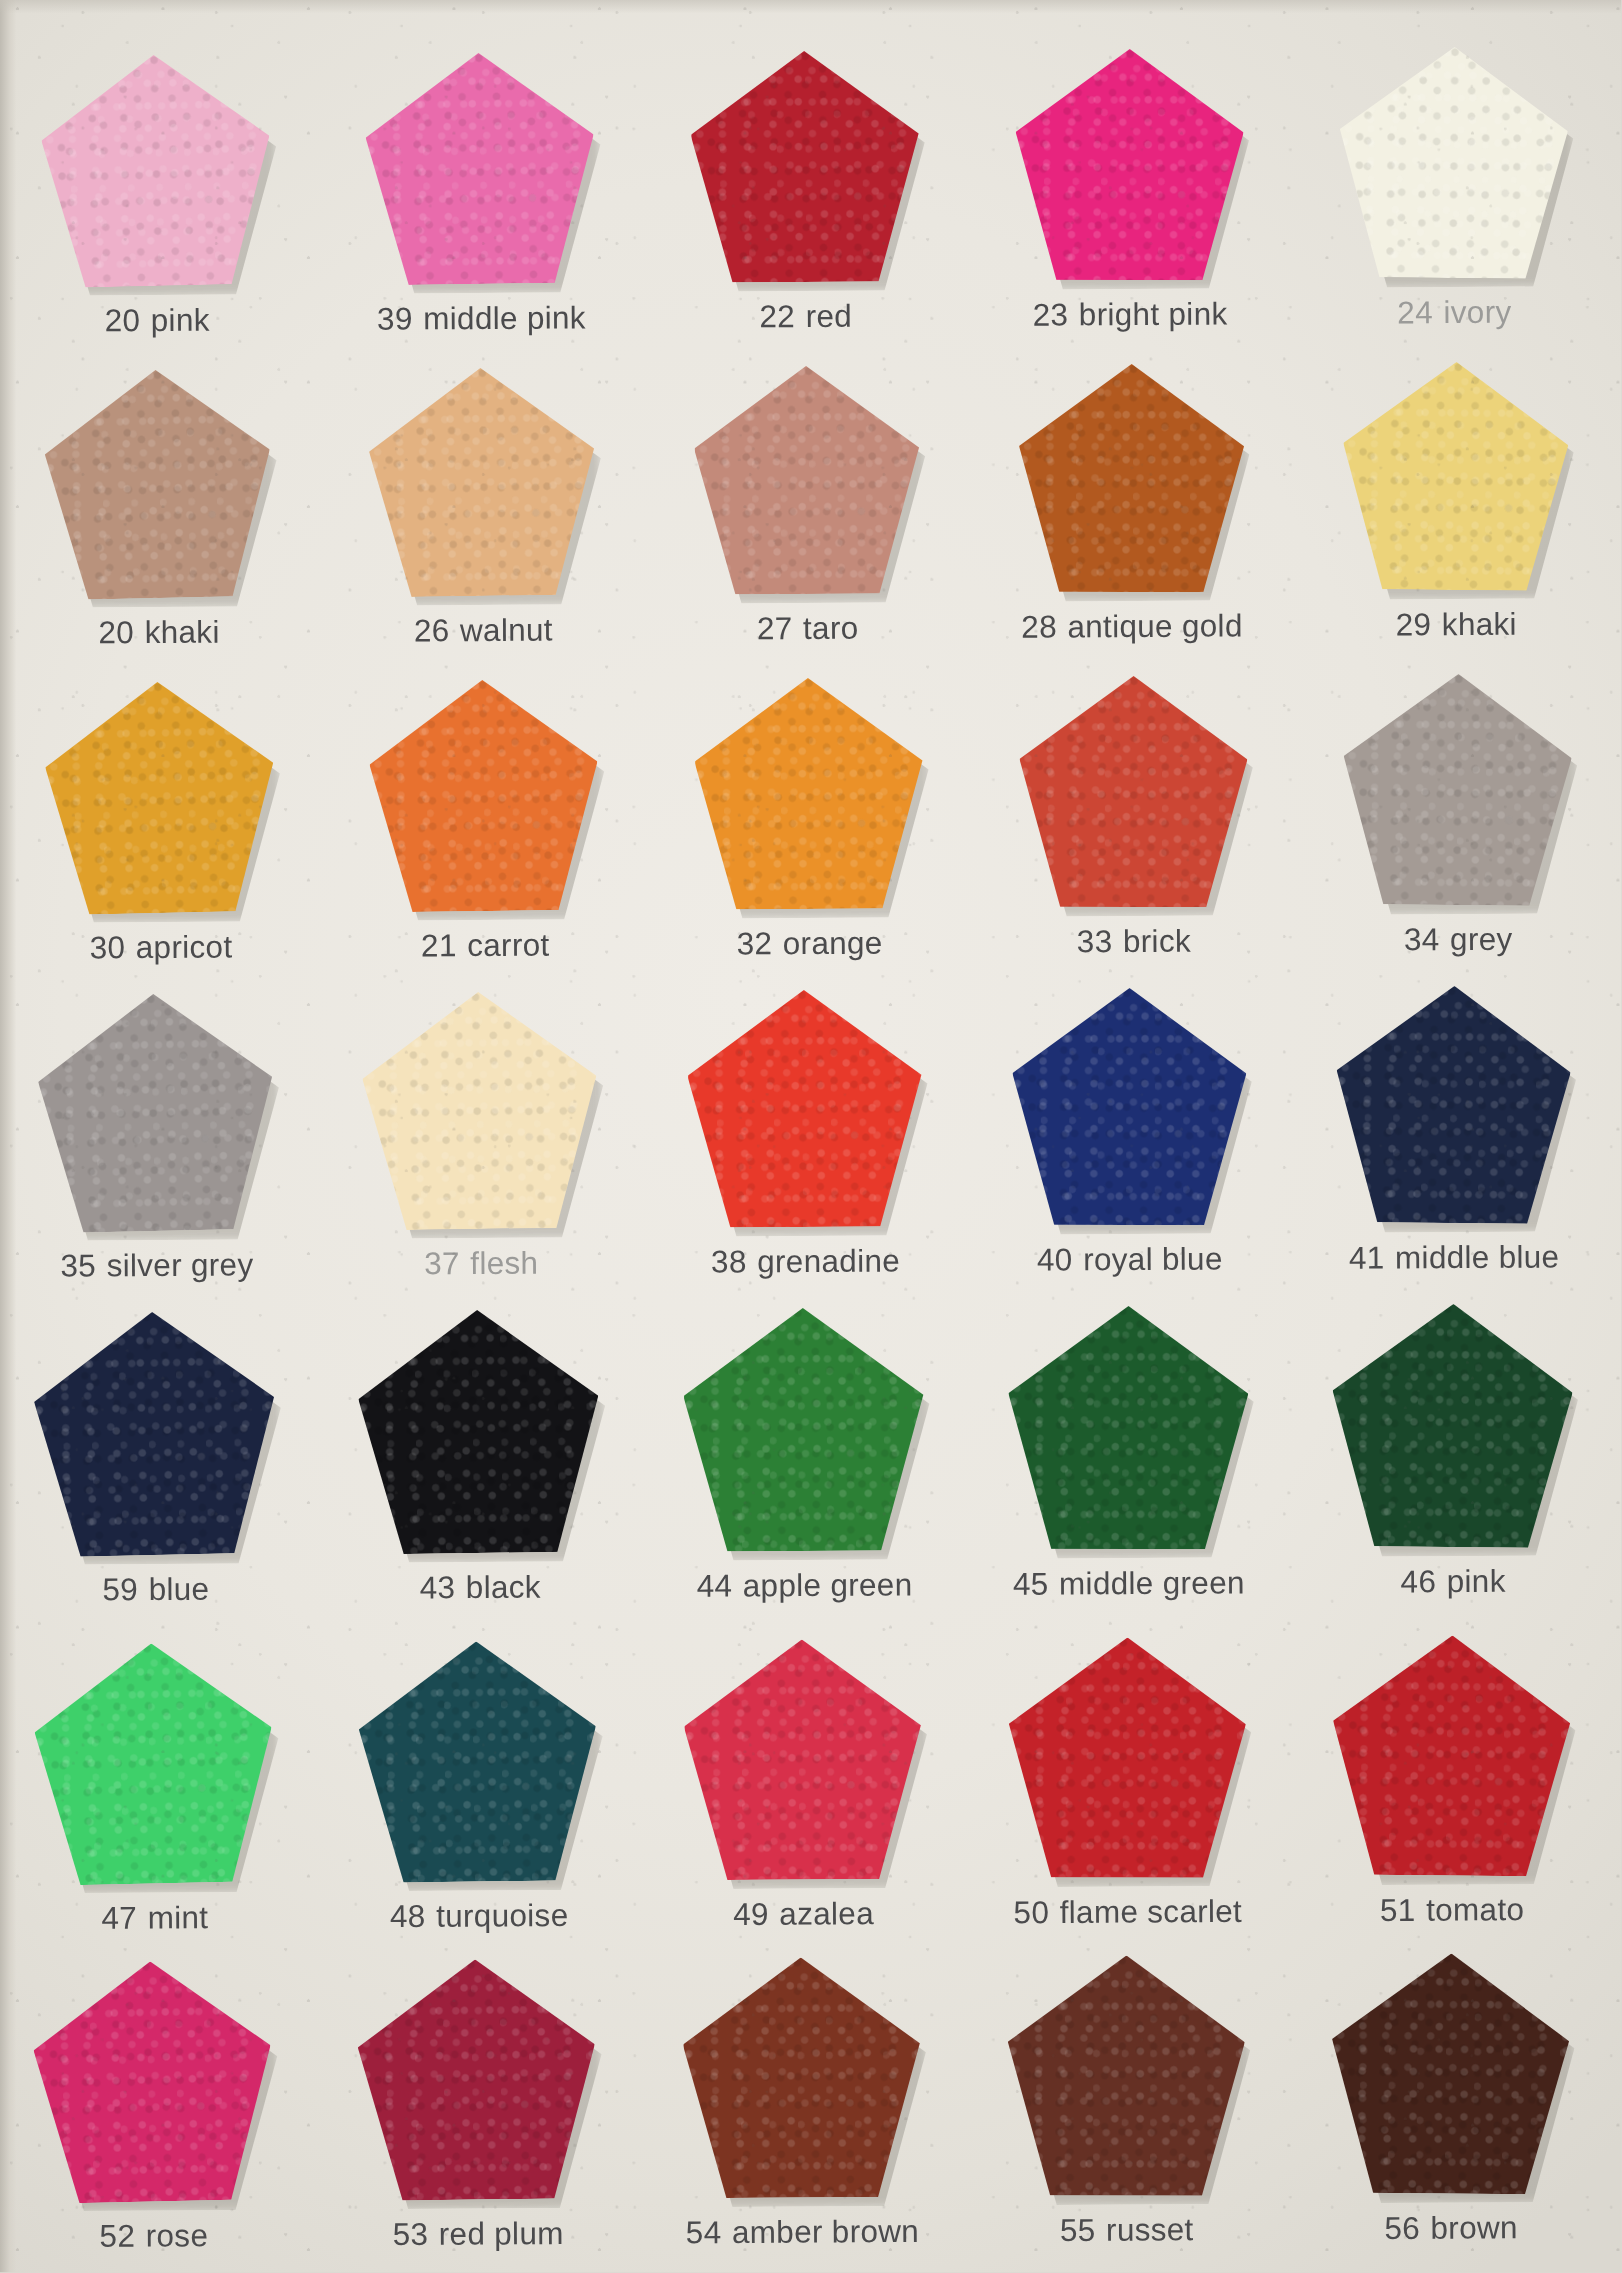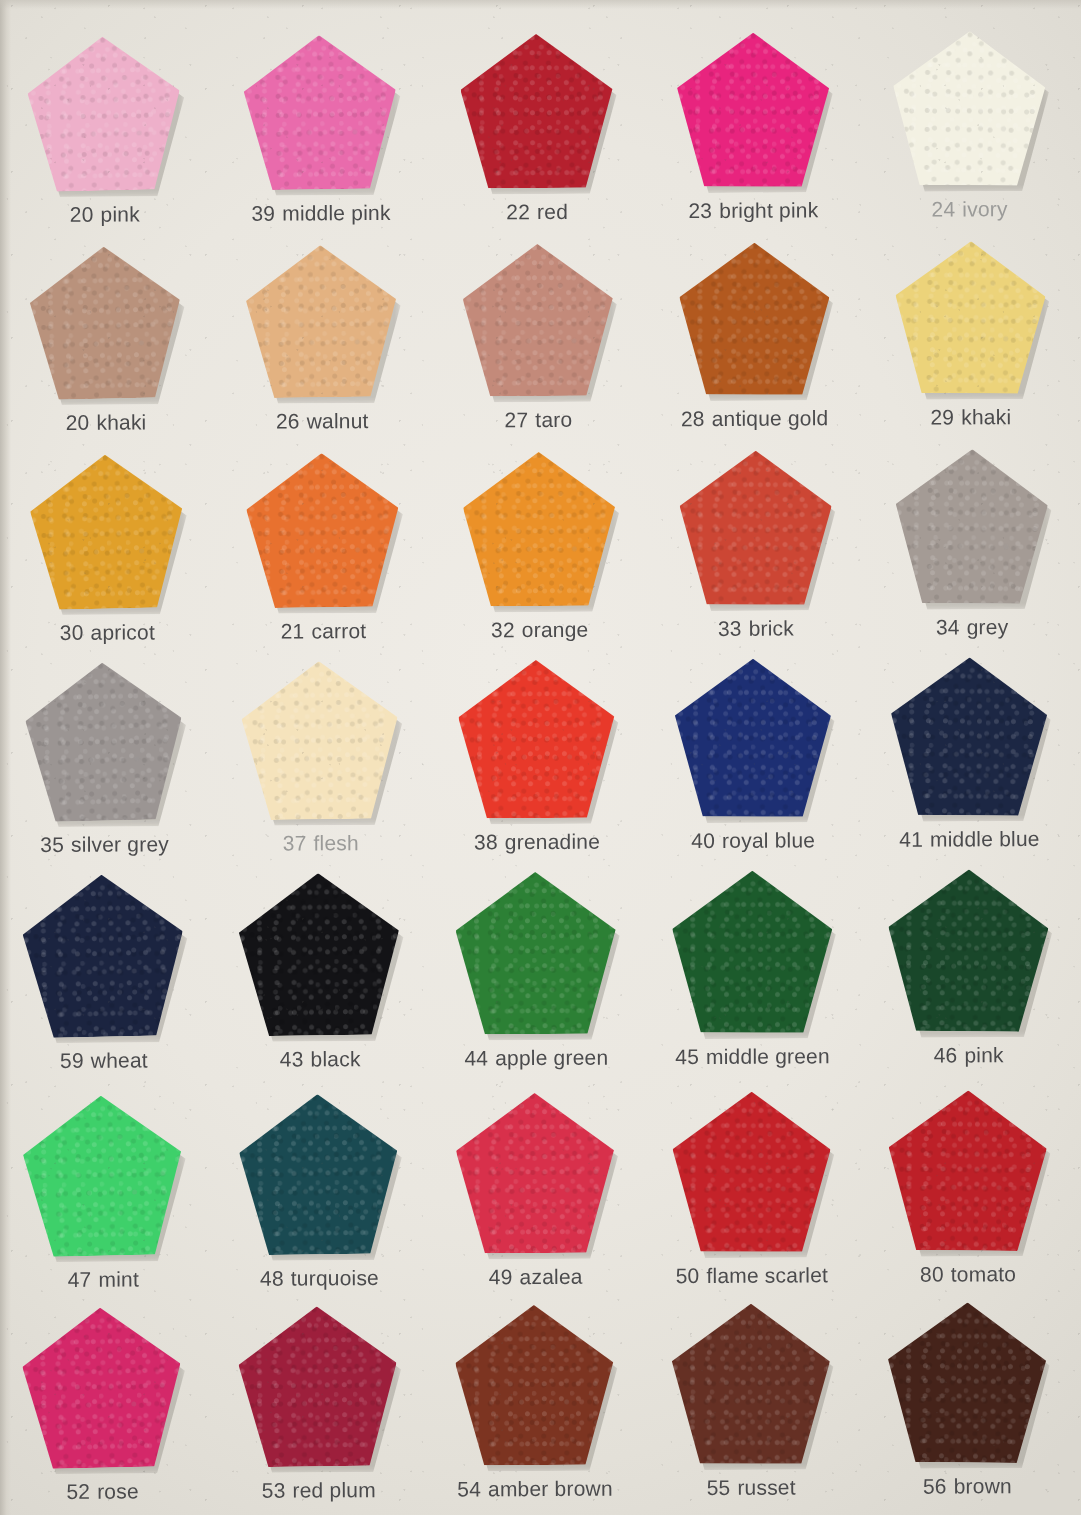--- a/index.html
+++ b/index.html
@@ -290,21 +290,21 @@
           </div>
           <div class="swatch-label"><span class="num">41</span><span class="name">middle blue</span></div>
         </div>
       </div>
       <div class="swatch-row" style="top: 872px; left: -6px;">
         <div class="swatch-cell">
           <div class="pentagon-wrap" style="width: 160px; height: 162px;">
             <div class="pentagon-shadow" style="width: 160px; height: 162px;"></div>
             <div class="pentagon" title="42 blue" style="background: rgb(27, 36, 64); transform: rotate(-0.9deg);"></div>
           </div>
-          <div class="swatch-label"><span class="num">59</span><span class="name">wheat</span></div>
+          <div class="swatch-label"><span class="num">59</span><span class="name">blue</span></div>
         </div>
         <div class="swatch-cell">
           <div class="pentagon-wrap" style="width: 160px; height: 162px;">
             <div class="pentagon-shadow" style="width: 160px; height: 162px;"></div>
             <div class="pentagon" title="43 black" style="background: rgb(19, 19, 22); transform: rotate(-0.45deg);"></div>
           </div>
           <div class="swatch-label"><span class="num">43</span><span class="name">black</span></div>
         </div>
         <div class="swatch-cell">
           <div class="pentagon-wrap" style="width: 160px; height: 162px;">
@@ -355,21 +355,21 @@
             <div class="pentagon-shadow" style="width: 158px; height: 160px;"></div>
             <div class="pentagon" title="50 flame scarlet" style="background: rgb(196, 34, 41); transform: rotate(0.45deg);"></div>
           </div>
           <div class="swatch-label"><span class="num">50</span><span class="name">flame scarlet</span></div>
         </div>
         <div class="swatch-cell">
           <div class="pentagon-wrap" style="width: 158px; height: 160px;">
             <div class="pentagon-shadow" style="width: 158px; height: 160px;"></div>
             <div class="pentagon" title="51 tomato" style="background: rgb(189, 32, 40); transform: rotate(0.9deg);"></div>
           </div>
-          <div class="swatch-label"><span class="num">80</span><span class="name">tomato</span></div>
+          <div class="swatch-label"><span class="num">51</span><span class="name">tomato</span></div>
         </div>
       </div>
       <div class="swatch-row" style="top: 1305px; left: -10px;">
         <div class="swatch-cell">
           <div class="pentagon-wrap" style="width: 158px; height: 160px;">
             <div class="pentagon-shadow" style="width: 158px; height: 160px;"></div>
             <div class="pentagon" title="52 rose" style="background: rgb(212, 40, 105); transform: rotate(-0.9deg);"></div>
           </div>
           <div class="swatch-label"><span class="num">52</span><span class="name">rose</span></div>
         </div>

